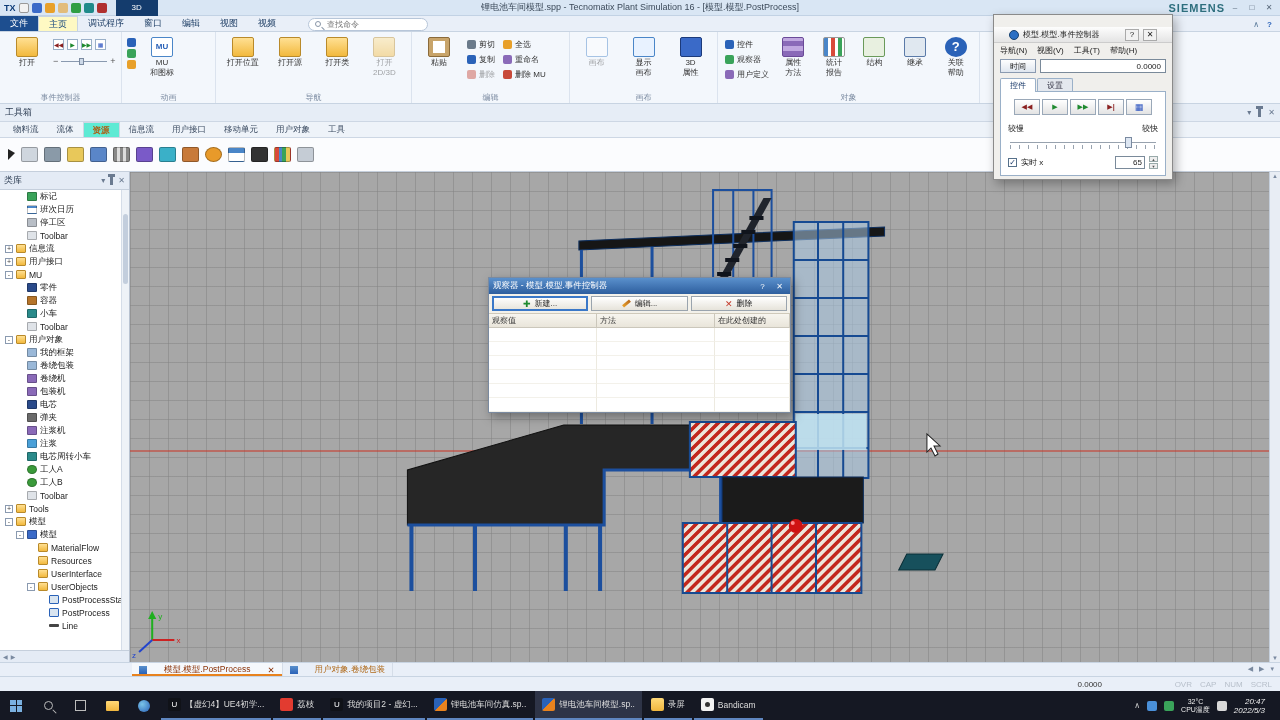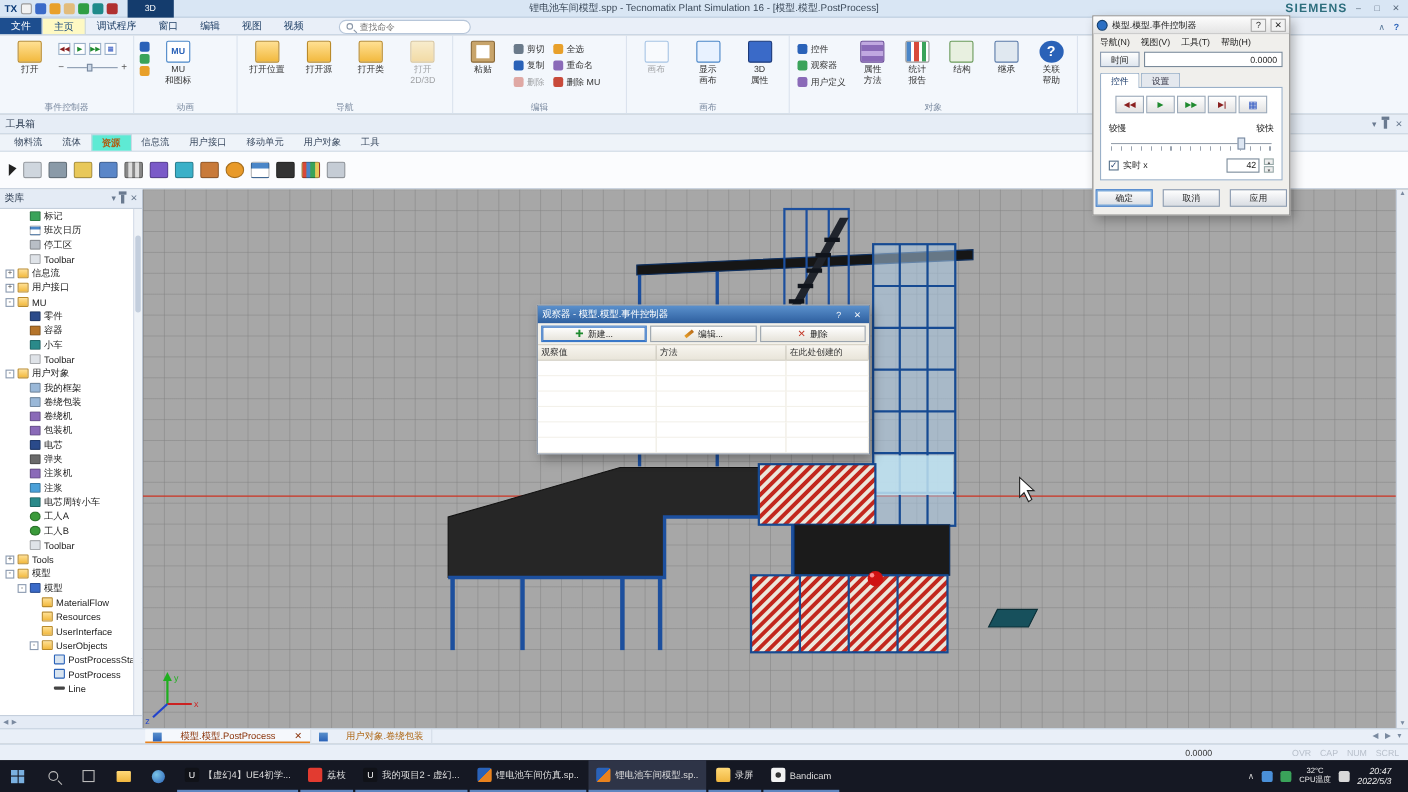--- a/index.html
+++ b/index.html
@@ -140,21 +140,21 @@
   .od-col{padding:1px 3px;border-right:1px solid #cbc7bb;overflow:hidden;white-space:nowrap;}
   .oc1{width:108px;} .oc2{width:118px;} .oc3{flex:1;}
   .od-rows{background:#fff;}
   .orow{display:flex;height:14px;}
   .ocell{border-right:1px solid #edeae0;border-bottom:1px solid #f3f1ea;}
 
   
   .dlg-ev{position:absolute;left:993px;top:14px;width:180px;background:#f0efec;border:1px solid #8a8a8a;
     box-shadow:3px 4px 10px rgba(0,0,0,.3);z-index:50;padding-bottom:2px;}
   .ev-title{height:16px;background:linear-gradient(#fdfdfd,#e4e4e4);display:flex;align-items:center;gap:4px;
-    padding:0 3px;border-bottom:1px solid #ccc;font-size:8px;}
+    padding:0 15px;border-bottom:1px solid #ccc;font-size:8px;margin-top:12px;}
   .ev-clock{width:10px;height:10px;border-radius:50%;background:#2b6fc4;border:1px solid #16406e;flex:none;}
   .ev-title .ttl{flex:1;white-space:nowrap;overflow:hidden;}
   .ev-tbtn{width:14px;height:12px;border:1px solid #aaa;background:#f2f2f2;font-size:8px;line-height:10px;text-align:center;}
   .ev-menus{display:flex;gap:10px;padding:2px 6px;font-size:8px;height:14px;color:#222;}
   .ev-timerow{display:flex;gap:4px;padding:2px 6px 4px;align-items:center;}
   .ev-timechip{border:1px solid #8a9ab0;background:linear-gradient(#fefefe,#dfe6ef);padding:0 9px;height:14px;line-height:13px;font-size:8px;}
   .ev-timeval{flex:1;border:1px solid #7a8a9a;background:#fff;height:14px;line-height:13px;text-align:right;padding:0 4px;font-size:8px;}
   .ev-tabs{display:flex;padding:1px 6px 0;gap:1px;font-size:8px;}
   .ev-tab{padding:1px 9px;border:1px solid #9ab0c8;border-bottom:none;background:#e4e8ee;border-radius:2px 2px 0 0;color:#334;}
   .ev-tab.on{background:#fff;position:relative;z-index:2;color:#1a3a6a;}
@@ -850,31 +850,26 @@
       <span>较慢</span>
       <span>较快</span>
     </div>
     <div class="ev-slider">
       <span class="ev-ticks"></span>
       <span class="ev-handle"></span>
     </div>
     <div class="ev-rtrow">
       <span class="ev-check">✓</span>
       <span>实时 x</span>
-      <span class="ev-spinval">42</span>
+      <span class="ev-spinval">65</span>
       <span class="ev-spin">
         <span>▲</span>
         <span>▼</span>
       </span>
     </div>
-  </div>
-  <div class="ev-btnrow">
-    <span class="ev-btn focus">确定</span>
-    <span class="ev-btn">取消</span>
-    <span class="ev-btn">应用</span>
   </div>
 </div>
 
 <div class="vtabs">
 
 <span class="vtab active">
       <span class="vcube"></span>
       <span>模型.模型.PostProcess</span>
       <span class="vclose">✕</span>
     </span>

